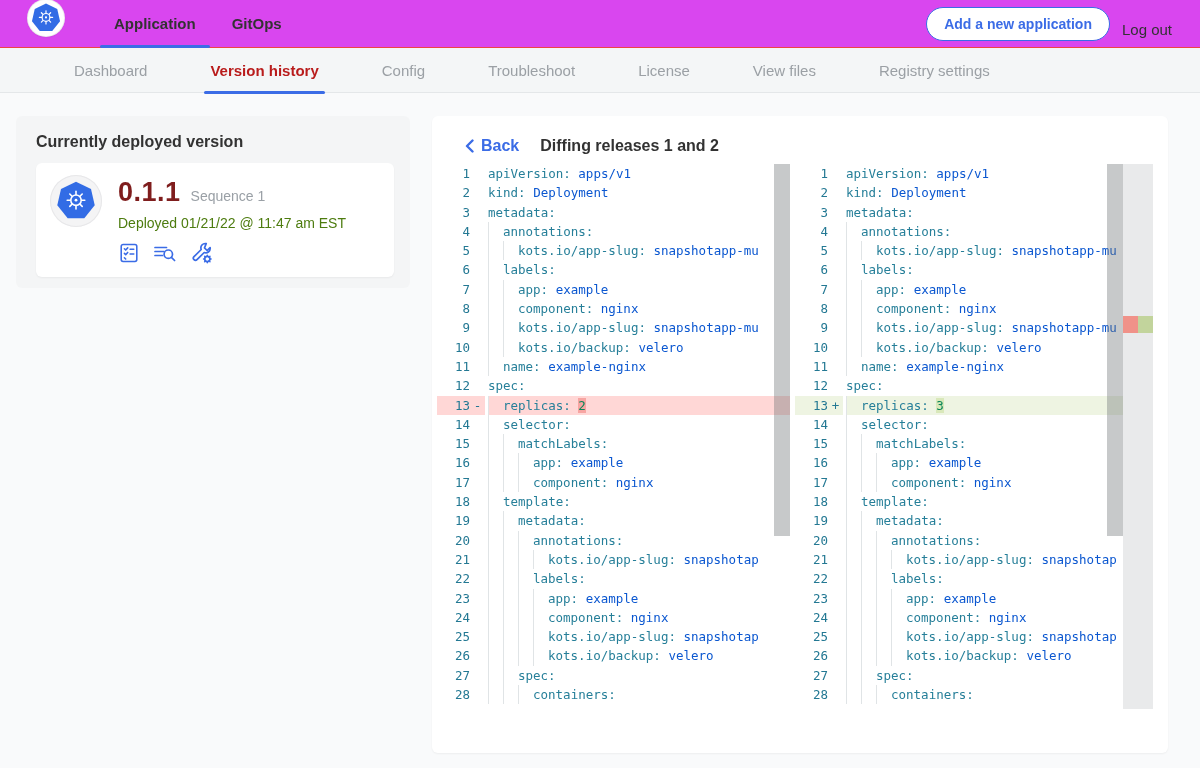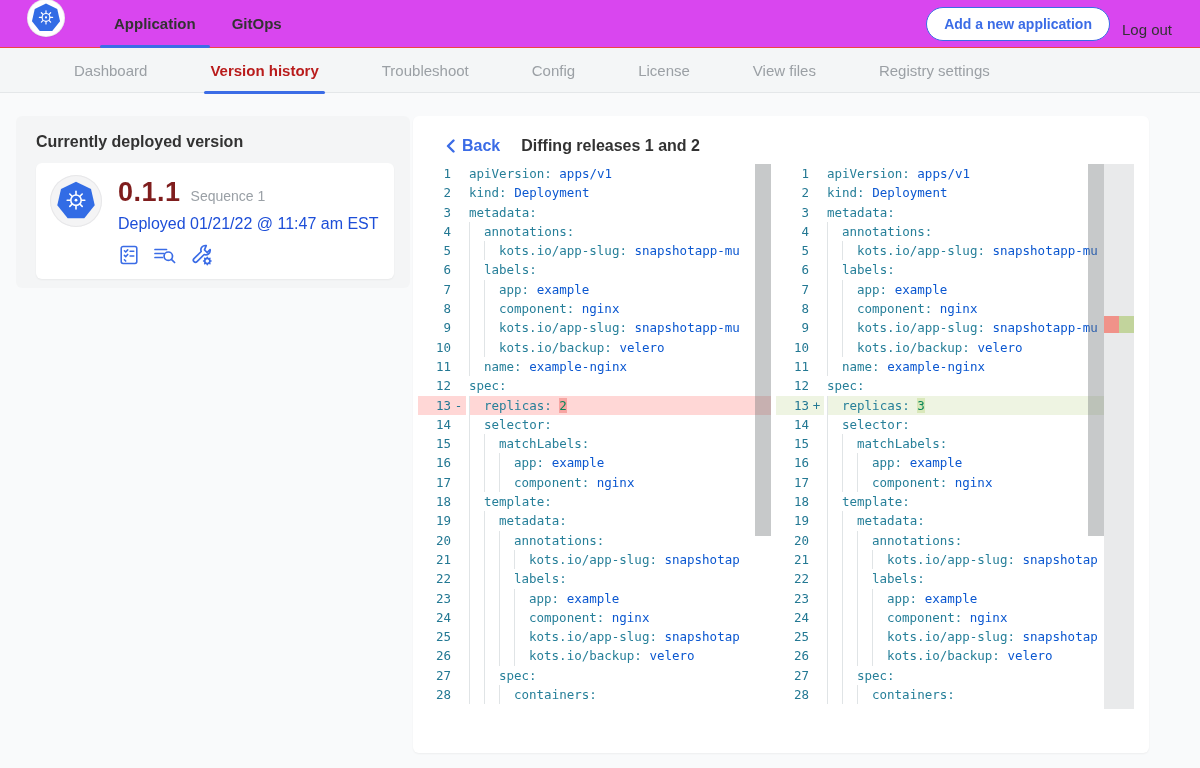--- a/index.html
+++ b/index.html
@@ -24,26 +24,26 @@
 
   
   .deployed-card { position:absolute; left:16px; top:116px; width:394px; height:172px; background:#f4f5f6; border-radius:6px; padding:17px 16px 16px 20px; }
   .deployed-card h2 { font-size:16px; font-weight:700; color:#323232; }
   .version-card { margin-top:12px; background:#fff; border-radius:6px; box-shadow:0 1px 2px rgba(0,0,0,.05); padding:12px 14px; display:flex; align-items:flex-start; }
   .k8s-circle { width:52px; height:52px; border-radius:50%; background:#f4f4f5; box-shadow:inset 0 0 0 1px #e7e7e9; display:flex; align-items:center; justify-content:center; flex:none; }
   .version-info { margin-left:16px; padding-top:2px; }
   .ver-row { display:flex; align-items:baseline; }
   .ver-number { font-size:27px; font-weight:700; color:#7f1d1d; letter-spacing:.5px; }
   .ver-seq { font-size:14px; color:#9aa0a6; margin-left:10px; }
-  .deployed-at { font-size:16px; color:#1d4ed8; margin-top:7px; }
+  .deployed-at { font-size:14px; color:#4d7c0f; margin-top:7px; }
   .action-icons { margin-top:10px; display:flex; align-items:center; gap:13px; }
   .action-icons svg { display:block; cursor:pointer; }
 
   
-  .diff-card { position:absolute; left:413px; top:116px; width:736px; height:637px; background:#fff; border-radius:6px; box-shadow:0 1px 2px rgba(0,0,0,.05); overflow:hidden; }
+  .diff-card { position:absolute; left:432px; top:116px; width:736px; height:637px; background:#fff; border-radius:6px; box-shadow:0 1px 2px rgba(0,0,0,.05); overflow:hidden; }
   .diff-header { display:flex; align-items:center; margin:21px 18px 0 33px; }
   .back-link { display:flex; align-items:center; gap:7px; color:#3b6ce6; font-size:16px; font-weight:700; cursor:pointer; }
   .diff-title { font-size:16px; font-weight:700; color:#323232; margin-left:21px; }
   .diff-stats { margin:13px 18px 0 11px; font-size:14px; display:flex; align-items:baseline; }
   .stat-add { color:#43b96e; font-weight:600; }
   .stat-sub { color:#f75d5d; font-weight:600; margin-left:5px; }
   .stat-chg { color:#4f5356; font-weight:700; margin-left:5px; }
   .stat-file { color:#b3b9c0; font-size:15px; margin-left:10px; }
 
   .diff-panels { display:flex; gap:5px; margin:9px 0 0 5px; }
@@ -95,22 +95,22 @@
   </nav>
   <div class="topnav-right">
     <button class="add-app">Add a new application</button>
     <a class="logout">Log out</a>
   </div>
 </header>
 
 <nav class="subnav">
   <div class="subnav-tab">Dashboard</div>
   <div class="subnav-tab active">Version history</div>
+  <div class="subnav-tab">Config</div>
   <div class="subnav-tab">Troubleshoot</div>
-  <div class="subnav-tab">Config</div>
   <div class="subnav-tab">License</div>
   <div class="subnav-tab">View files</div>
   <div class="subnav-tab">Registry settings</div>
 </nav>
 
 <aside class="deployed-card">
   <h2>Currently deployed version</h2>
   <div class="version-card">
     <div class="k8s-circle">
       <svg width="40" height="40" viewBox="0 0 100 100">

